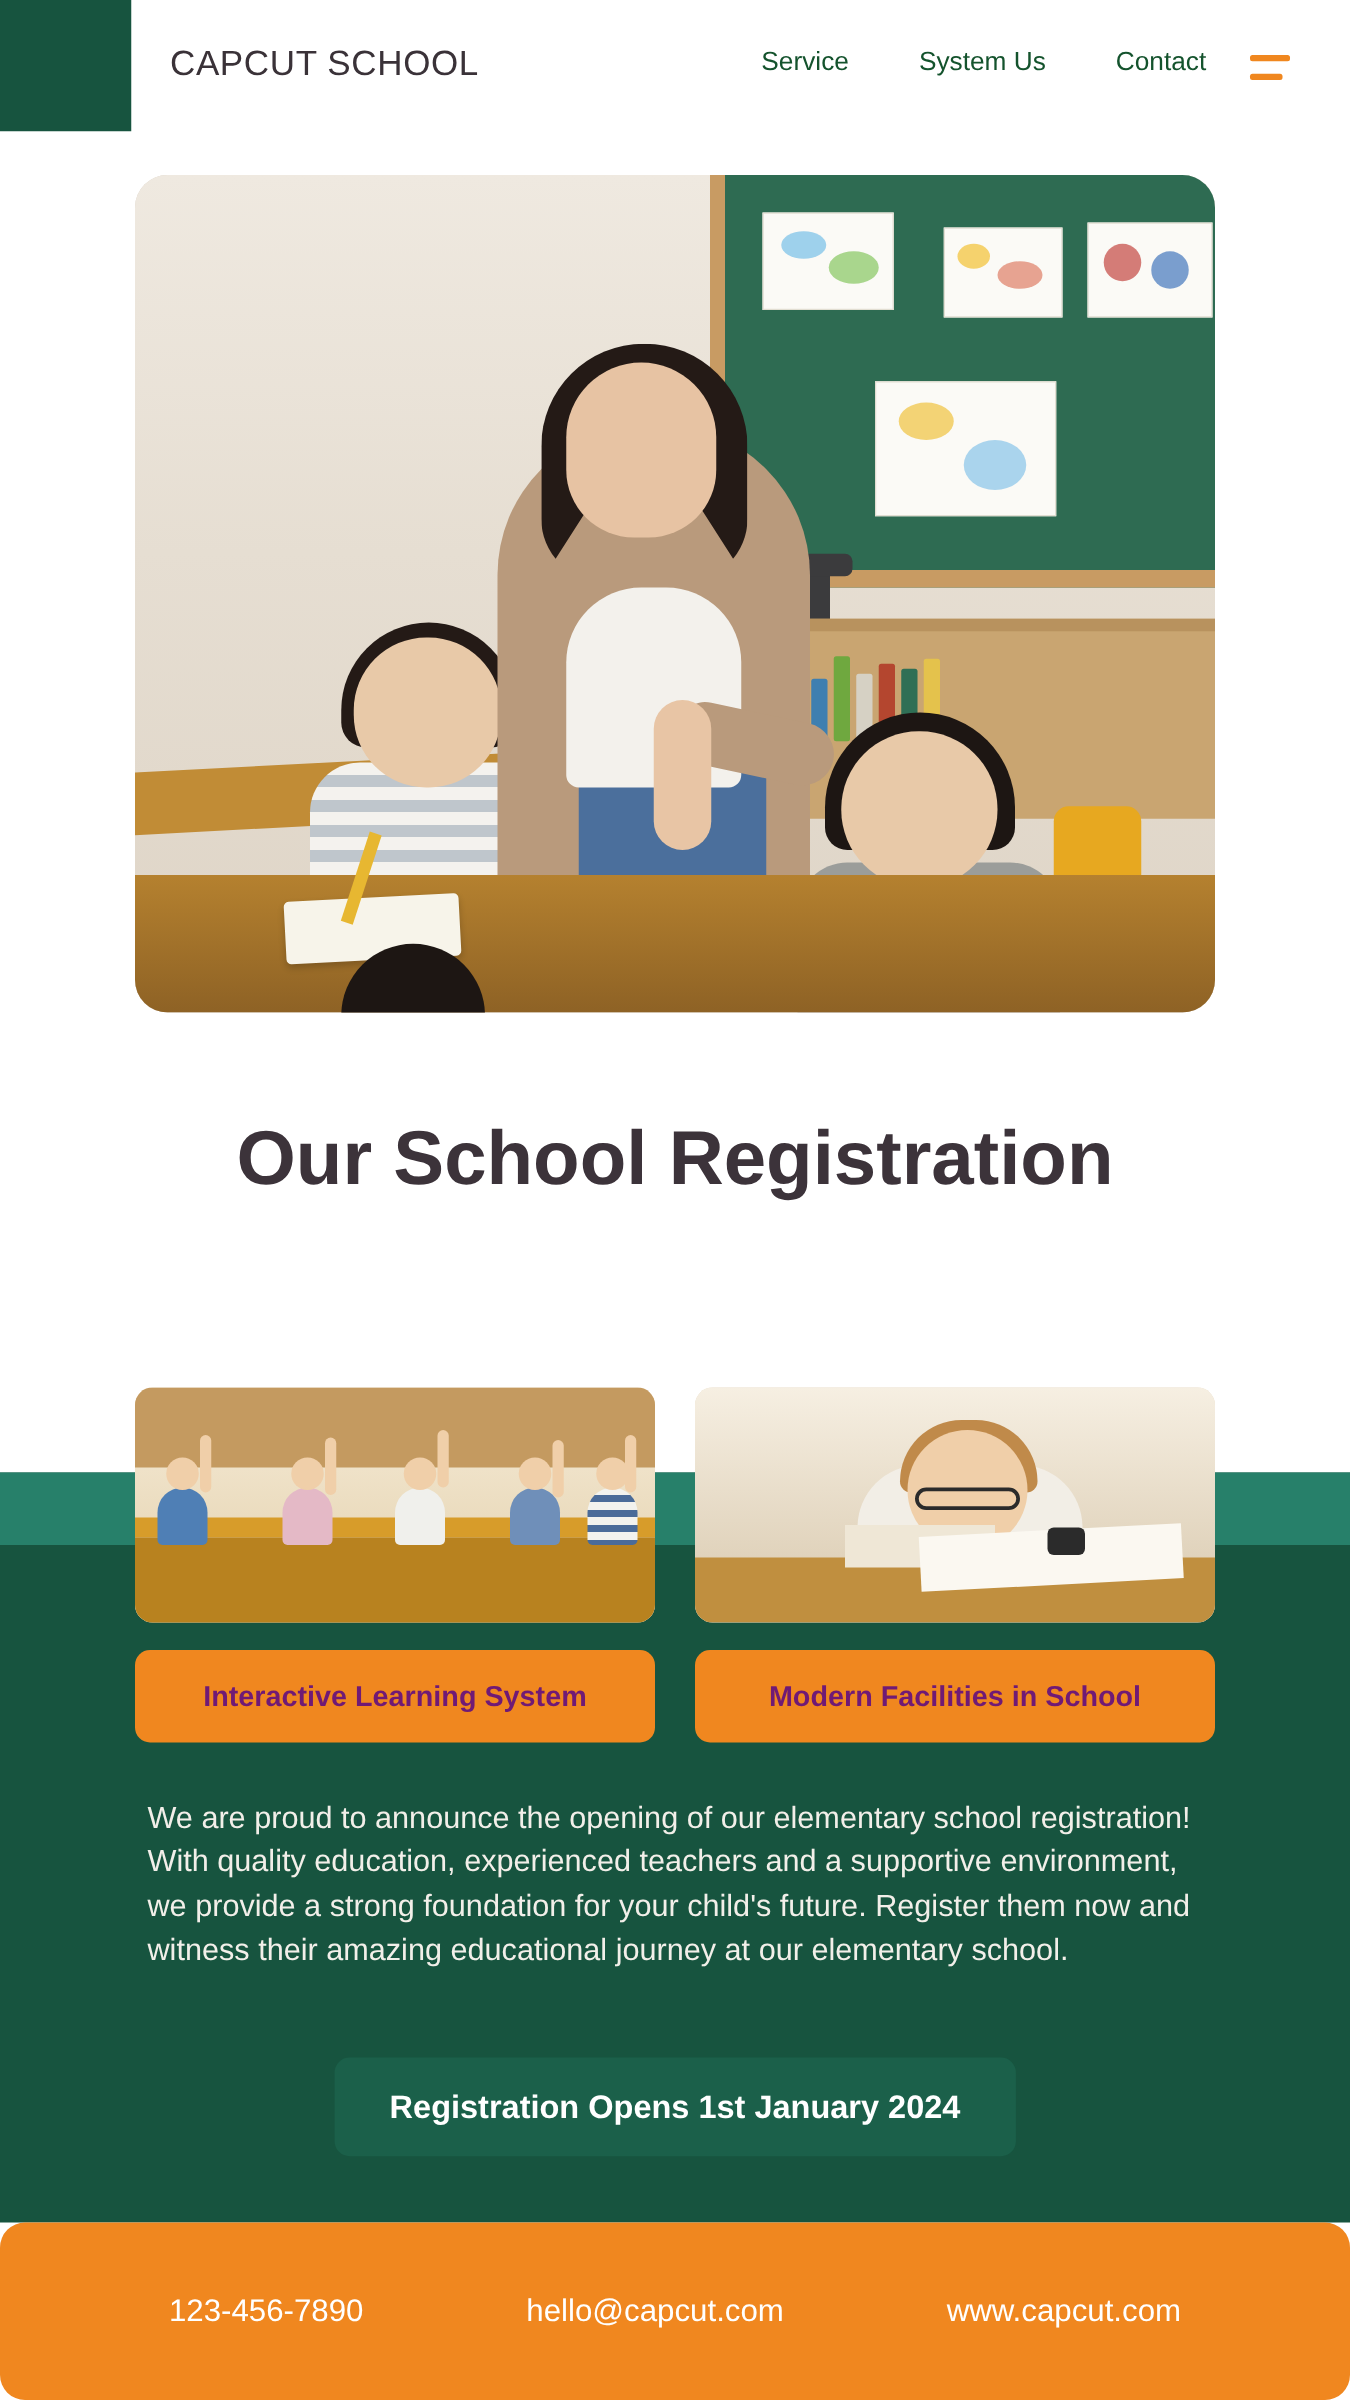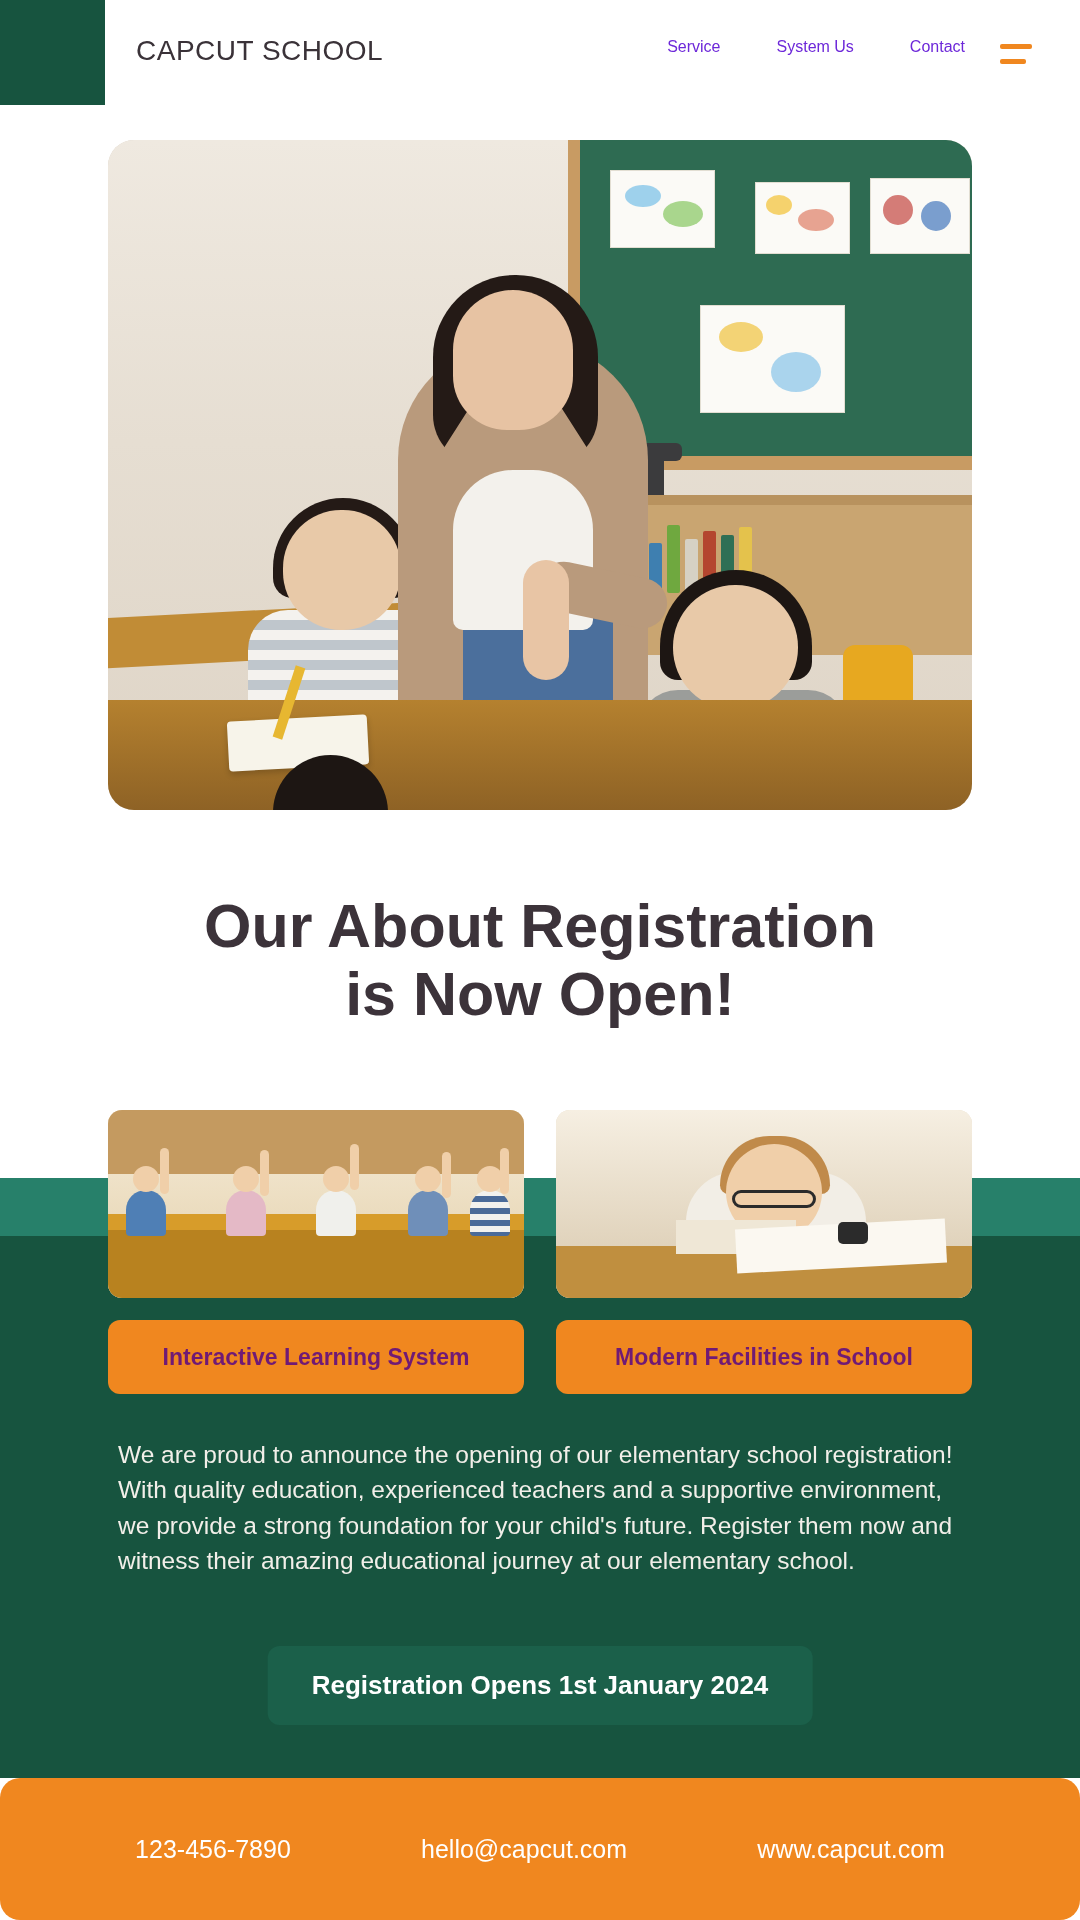--- a/index.html
+++ b/index.html
@@ -47,22 +47,22 @@
   }
   .nav {
     position: absolute;
     right: 115px;
     top: 38px;
     display: flex;
     align-items: center;
     gap: 0;
   }
   .nav a {
-    font-size: 16px;
-    color: #6d28d9;
+    font-size: 21px;
+    color: #14532d;
     text-decoration: none;
     padding: 0 28px;
   }
   .nav a:last-of-type { padding-right: 0; }
   .hamburger {
     position: absolute;
     right: 48px;
     top: 44px;
     width: 32px;
     height: 20px;
@@ -478,22 +478,21 @@
 
       <div class="desk-front"></div>
       <div class="notebook"></div>
       <div class="pencil"></div>
       <div class="head-foreground"></div>
     </div>
 
   </div>
 
   <h1 class="headline">
-    <span>Our About Registration</span><br>
-    <span>is Now Open!</span>
+    <span>Our School Registration</span><br>
   </h1>
 
   <div class="green">
     <div class="green-light"></div>
   </div>
 
   <div class="cards">
 
     <div class="card">
       <div class="card-photo">

